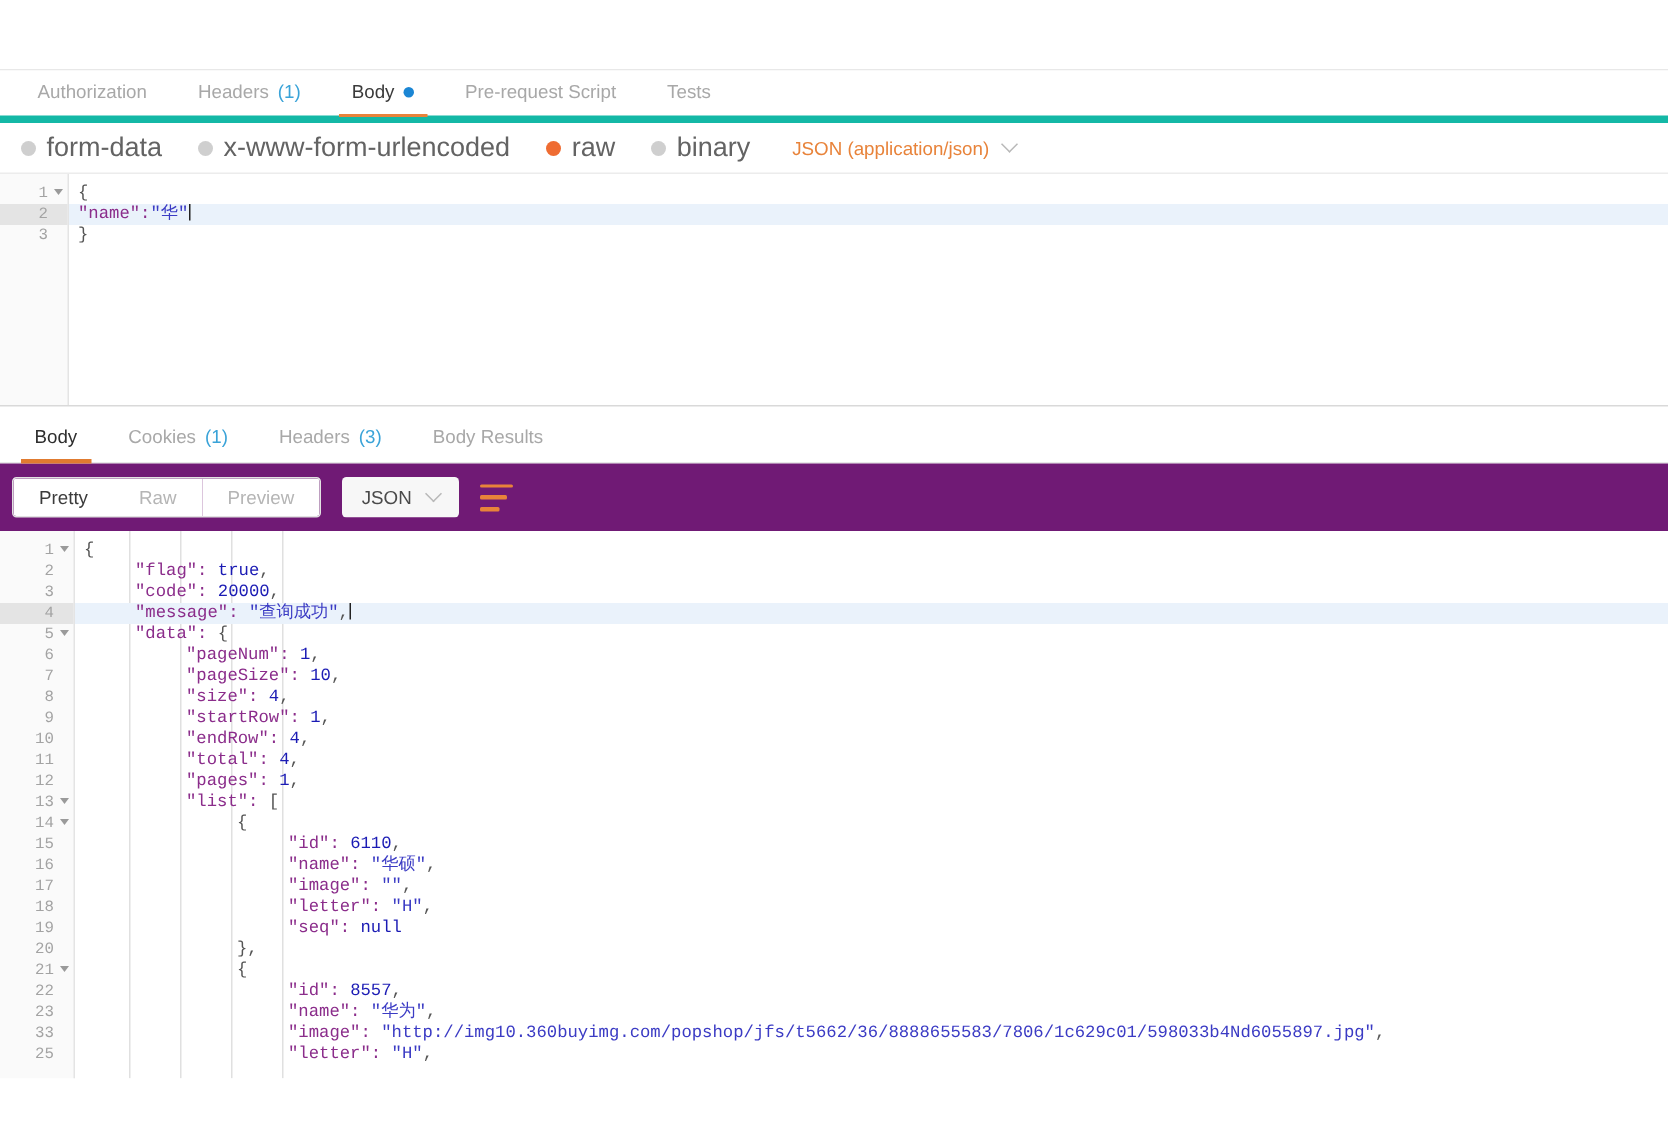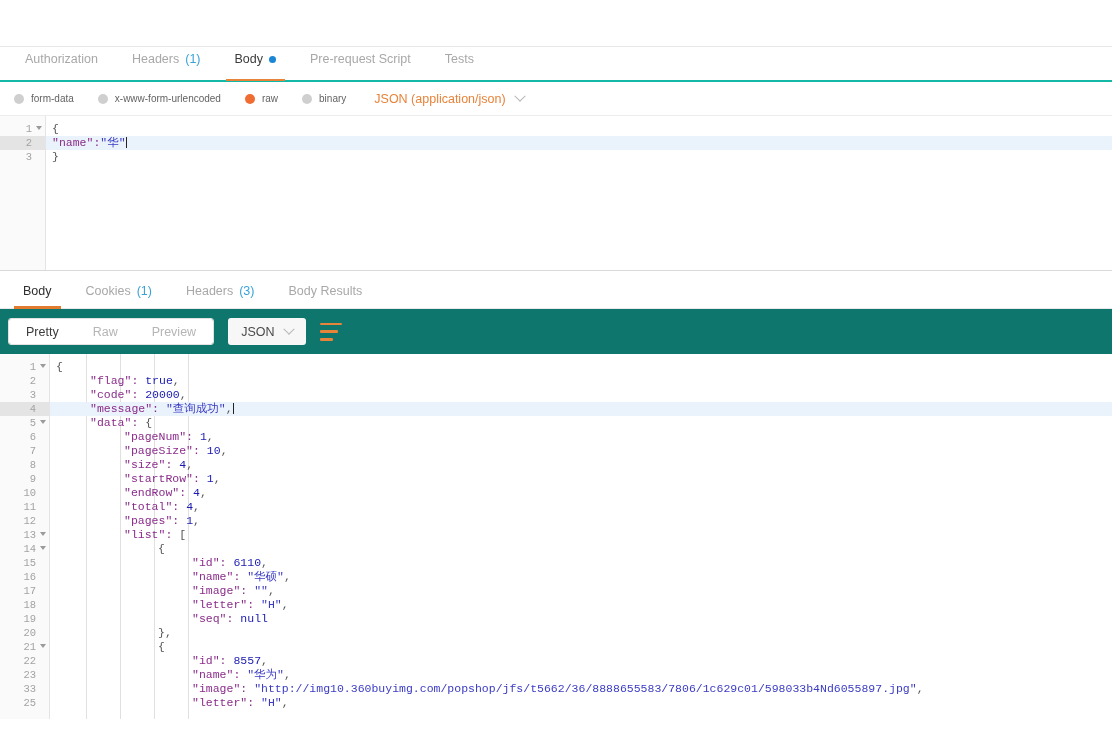--- a/index.html
+++ b/index.html
@@ -51,22 +51,23 @@
     font-size: 12.5px;
     color: #4a4a4a;
     font-family: "Liberation Sans", sans-serif;
     background: transparent;
   }
 
   
   .req-tabs {
     height: 35px;
     display: flex;
+    align-items: flex-end;
     padding-left: 8px;
-    border-bottom: 2px solid #14b8a6;
+    border-bottom: 5px solid #14b8a6;
     background: #fff;
   }
   .rtab {
     position: relative;
     padding: 0 17px 9px 17px;
     font-size: 12.5px;
     color: #a8a8a8;
     cursor: pointer;
     display: flex;
     align-items: center;
@@ -98,21 +99,21 @@
     gap: 0px;
     border-bottom: 1px solid #ececec;
     background: #fff;
   }
   .radio-opt {
     display: flex;
     align-items: center;
     gap: 7px;
     margin-right: 24px;
     cursor: pointer;
-    font-size: 10px;
+    font-size: 18px;
     color: #636363;
     white-space: nowrap;
   }
   .radio-dot {
     width: 10px; height: 10px;
     border-radius: 50%;
     background: #cfcfcf;
     flex: none;
   }
   .radio-opt.checked .radio-dot { background: #ef6c32; }
@@ -219,21 +220,21 @@
   .res-tabs .rtab.active { color: #2e2e2e; }
   .res-tabs .rtab.active::after { background: #e07b30; height: 3px; }
 
   
   .res-toolbar {
     height: 45px;
     display: flex;
     align-items: center;
     padding-left: 8px;
     gap: 14px;
-    background: #0f766e;
+    background: #701a75;
   }
   .seg-group {
     display: flex;
     border: 1px solid #e2e2e2;
     border-radius: 3px;
     overflow: hidden;
     height: 27px;
   }
   .seg {
     padding: 0 17px;

